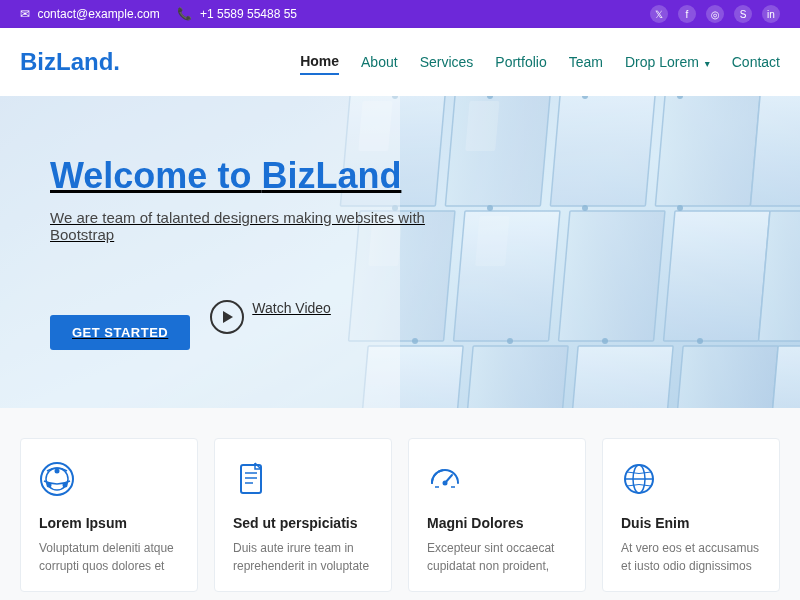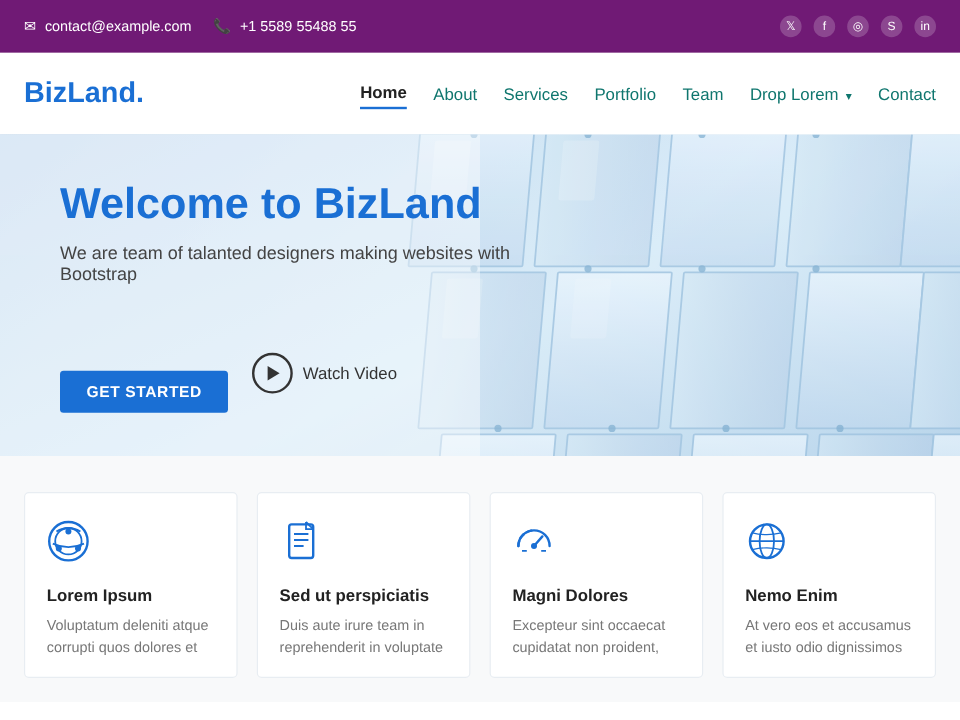--- a/index.html
+++ b/index.html
@@ -1,27 +1,27 @@
 <!DOCTYPE html>
 <html><head>
   <meta charset="utf-8">
   <style>
     * { margin: 0; padding: 0; box-sizing: border-box; }
     body { font-family: 'Segoe UI', Arial, sans-serif; width: 800px; height: 600px; overflow: hidden; }
 
     
     .top-bar {
-      background: #701a75;
+      background: #6d28d9;
       color: white;
       font-size: 12px;
       padding: 5px 20px;
       display: flex;
       justify-content: space-between;
       align-items: center;
-      height: 44px;
+      height: 28px;
     }
     .top-bar-left { display: flex; gap: 18px; align-items: center; }
     .top-bar-right { display: flex; gap: 10px; align-items: center; }
     .top-bar-icon { width: 18px; height: 18px; background: rgba(255,255,255,0.2); border-radius: 50%; display: inline-flex; align-items: center; justify-content: center; font-size: 10px; color: white; cursor: pointer; }
 
     
     .navbar {
       background: white;
       padding: 0 20px;
       height: 68px;
@@ -33,44 +33,45 @@
     .brand { font-size: 24px; font-weight: 700; color: #222; }
     .brand span { color: #1a6fd4; }
     .nav-links { display: flex; gap: 22px; align-items: center; justify-content: flex-end; }
     .nav-link { font-size: 14px; color: #0f766e; text-decoration: none; cursor: pointer; padding: 4px 0; }
     .nav-link.active { color: #222; border-bottom: 2px solid #1a6fd4; font-weight: 600; }
     .dropdown-arrow { font-size: 10px; margin-left: 2px; }
 
     
     .hero {
       position: relative;
-      height: 268px;
+      height: 312px;
       background: linear-gradient(135deg, #c8ddf0 0%, #d6e8f5 30%, #e8f3fb 60%, #b8d4ea 100%);
       overflow: hidden;
       display: flex;
       align-items: center;
+      text-decoration: underline;
     }
     .hero-bg {
       position: absolute;
       top: 0; left: 0; right: 0; bottom: 0;
       opacity: 0.85;
     }
     
     .hero-content {
       position: relative;
       z-index: 2;
       padding: 0 50px;
       max-width: 500px;
     }
     .hero-title { font-size: 36px; font-weight: 800; color: #1a1a2e; line-height: 1.2; margin-bottom: 12px; }
     .hero-title span { color: #1a6fd4; }
     .hero-subtitle { font-size: 15px; color: #444; margin-bottom: 40px; }
     .hero-buttons { display: flex; align-items: center; gap: 20px; }
     .btn-primary { background: #1a6fd4; color: white; border: none; padding: 10px 22px; font-size: 13px; font-weight: 600; border-radius: 3px; cursor: pointer; letter-spacing: 0.5px; text-transform: uppercase; margin-top: 32px; }
-    .btn-video { display: flex; align-items: center; gap: 8px; font-size: 14px; color: #333; cursor: pointer; background: none; border: none; }
+    .btn-video { display: flex; gap: 8px; font-size: 14px; color: #333; cursor: pointer; background: none; border: none; }
     .play-circle { width: 34px; height: 34px; border-radius: 50%; border: 2px solid #333; display: flex; align-items: center; justify-content: center; }
     .play-triangle { width: 0; height: 0; border-top: 6px solid transparent; border-bottom: 6px solid transparent; border-left: 10px solid #333; margin-left: 2px; }
 
     
     .cards-section {
       background: #f8f9fa;
       padding: 30px 20px 20px;
       display: grid;
       grid-template-columns: repeat(4, 1fr);
       gap: 16px;
@@ -257,17 +258,17 @@
   <div class="card">
     <div class="card-icon">
       <svg viewBox="0 0 36 36" fill="none" xmlns="http://www.w3.org/2000/svg">
         <circle cx="18" cy="18" r="14" stroke="#1a6fd4" stroke-width="2" fill="none"></circle>
         <ellipse cx="18" cy="18" rx="6" ry="14" stroke="#1a6fd4" stroke-width="1.5" fill="none"></ellipse>
         <line x1="4" y1="18" x2="32" y2="18" stroke="#1a6fd4" stroke-width="1.5"></line>
         <path d="M6 11 Q18 14 30 11" stroke="#1a6fd4" stroke-width="1" fill="none"></path>
         <path d="M6 25 Q18 22 30 25" stroke="#1a6fd4" stroke-width="1" fill="none"></path>
       </svg>
     </div>
-    <div class="card-title">Nemo Enim</div>
+    <div class="card-title">Duis Enim</div>
     <div class="card-text">At vero eos et accusamus et iusto odio dignissimos</div>
   </div>
 
 </div>
 
 </body></html>

